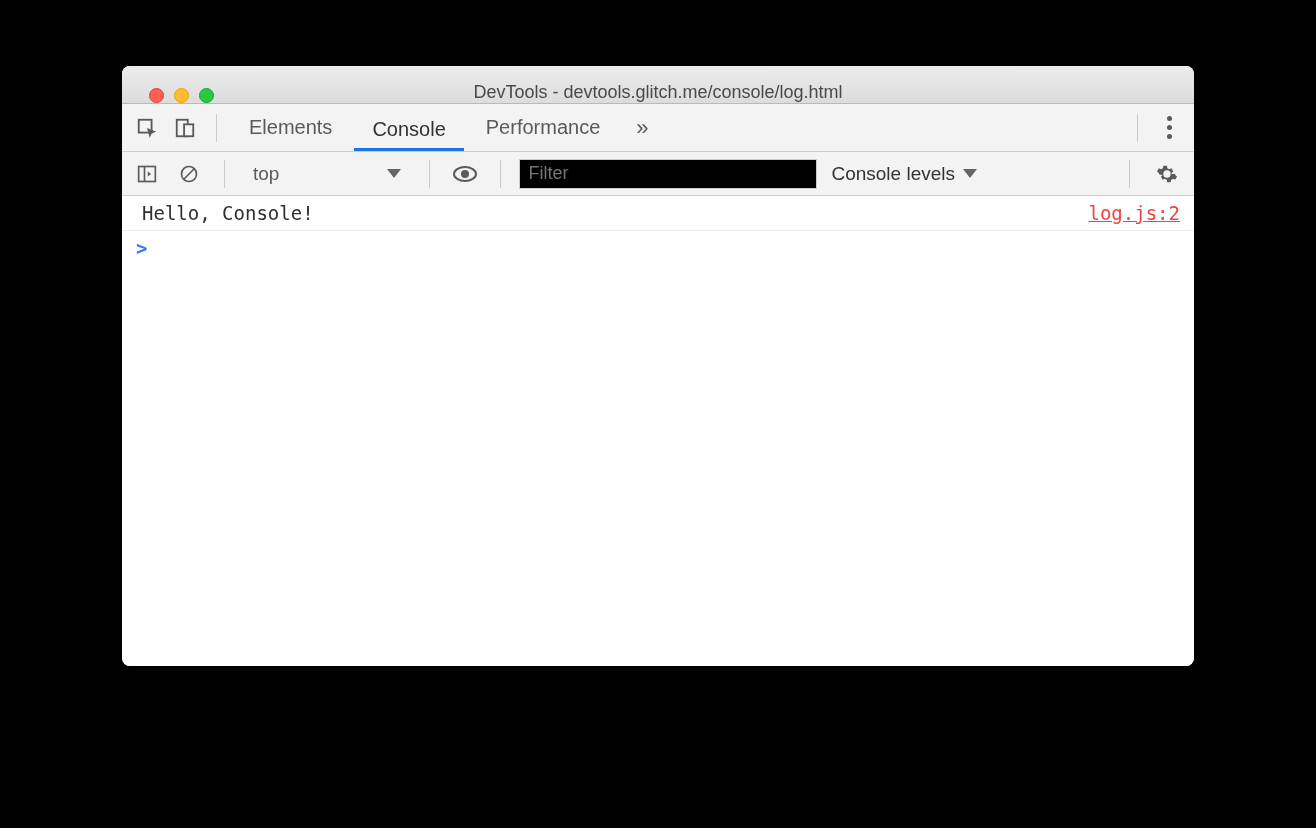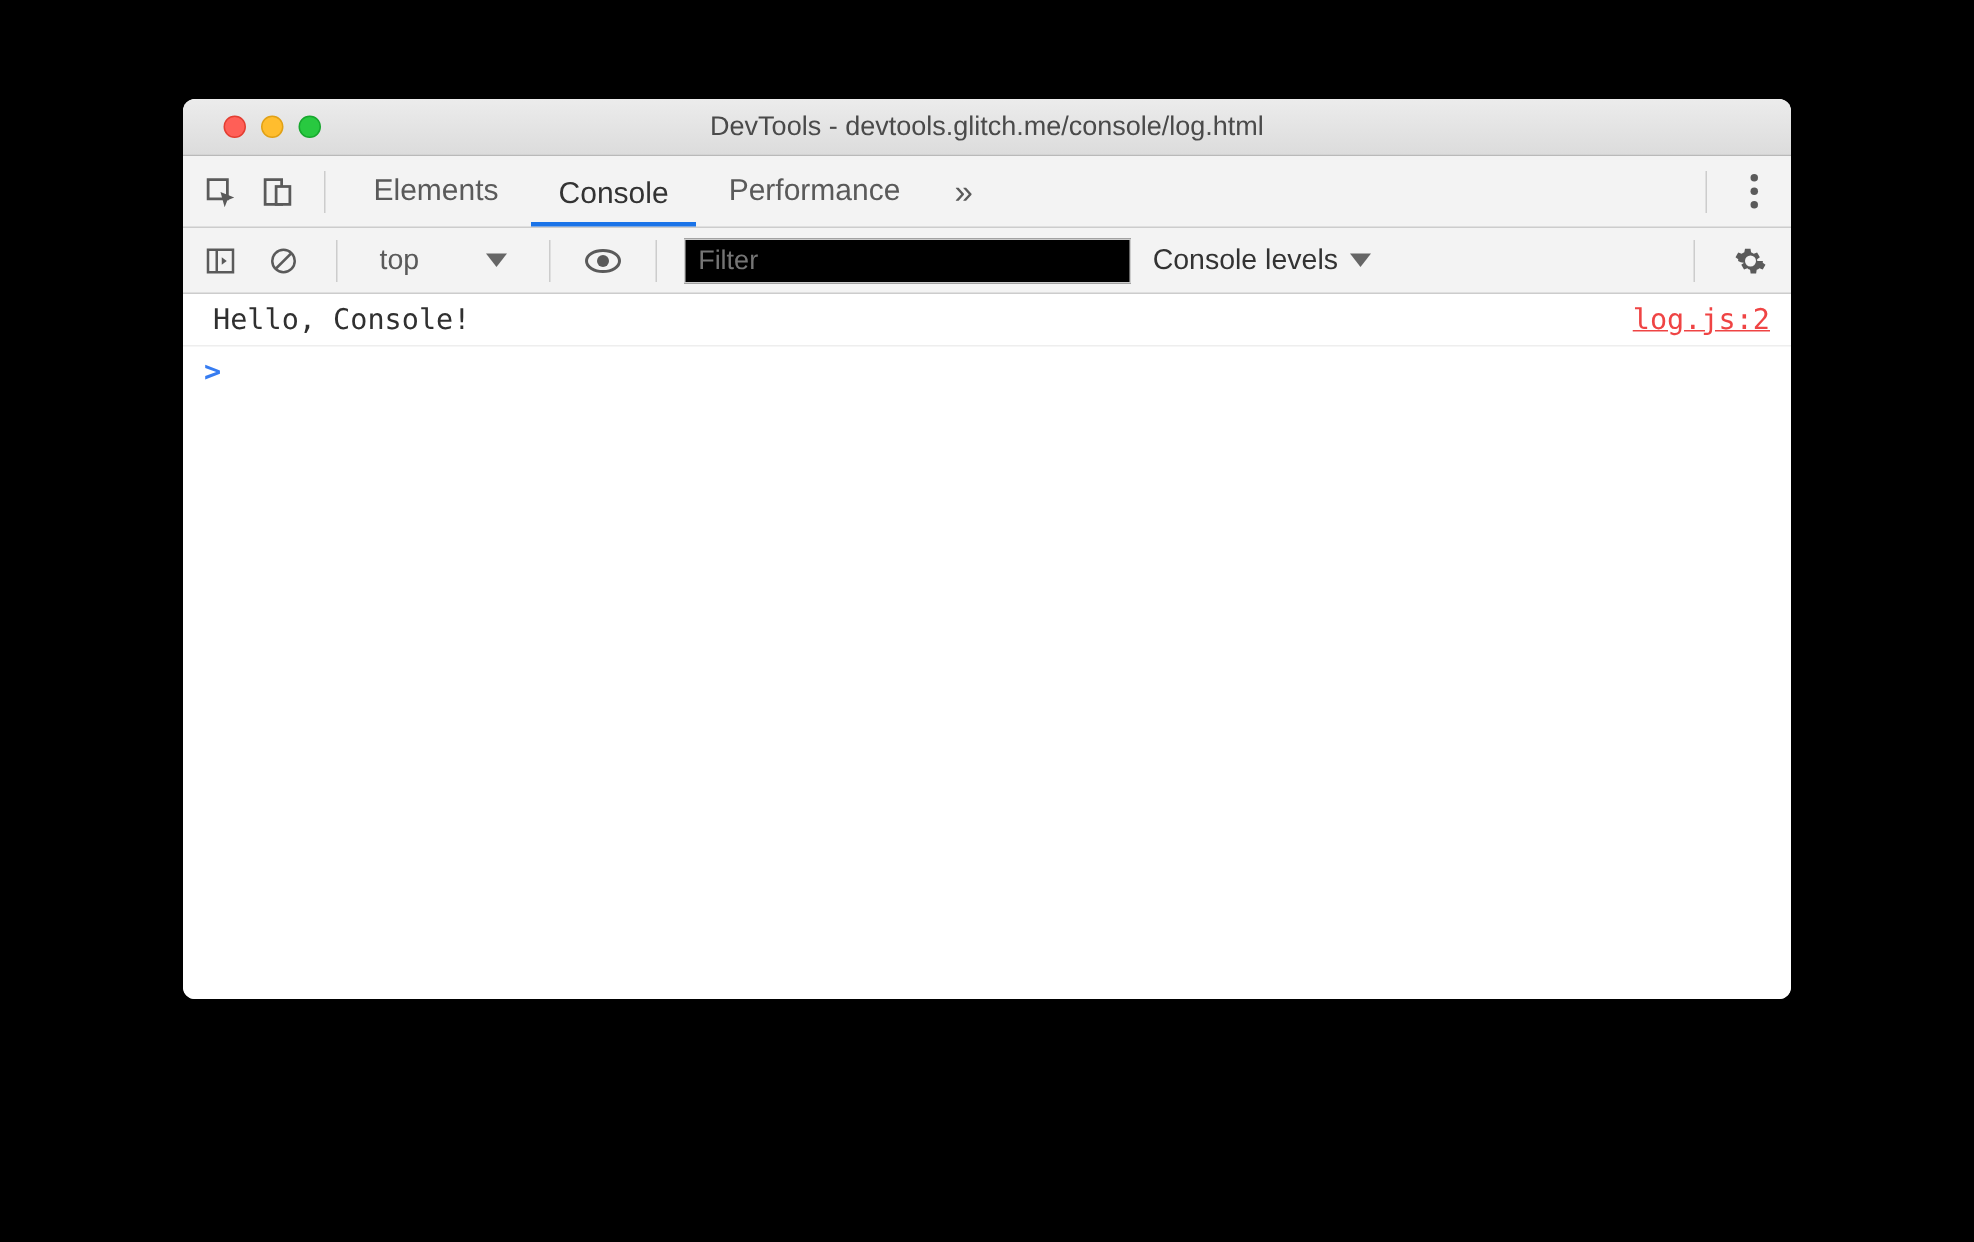--- a/index.html
+++ b/index.html
@@ -21,21 +21,21 @@
     box-shadow: 0 20px 60px rgba(0,0,0,0.5);
     overflow: hidden;
     display: flex;
     flex-direction: column;
   }
   .titlebar {
     height: 38px;
     background: linear-gradient(#ececec,#dcdcdc);
     border-bottom: 1px solid #b9b9b9;
     display: flex;
-    align-items: center;
+    align-items: flex-end;
     position: relative;
     padding-left: 13px;
   }
   .traffic {
     display: flex;
     gap: 10px;
     padding-left: 14px;
   }
   .dot { width: 15px; height: 15px; border-radius: 50%; }
   .dot.red { background:#ff5f57; border:1px solid #e33e32;}
@@ -93,21 +93,21 @@
     background:#f3f3f3;
     border-bottom:1px solid #ccc;
     display:flex;
     align-items:center;
     padding:0 8px;
     gap:8px;
     font-size:19px;
     color:#5a5a5a;
   }
   .context-select {
-    display:flex; align-items:center; gap:45px;
+    display:flex; align-items:center; gap:108px;
     padding:0 10px;
     cursor:pointer;
   }
   .tri-down {
     width:0;height:0;border-left:7px solid transparent;border-right:7px solid transparent;border-top:9px solid #666;
   }
   .filter {
     background:#000000; border:1px solid #ccc;
     height:30px; width:298px;
     padding:0 8px;

